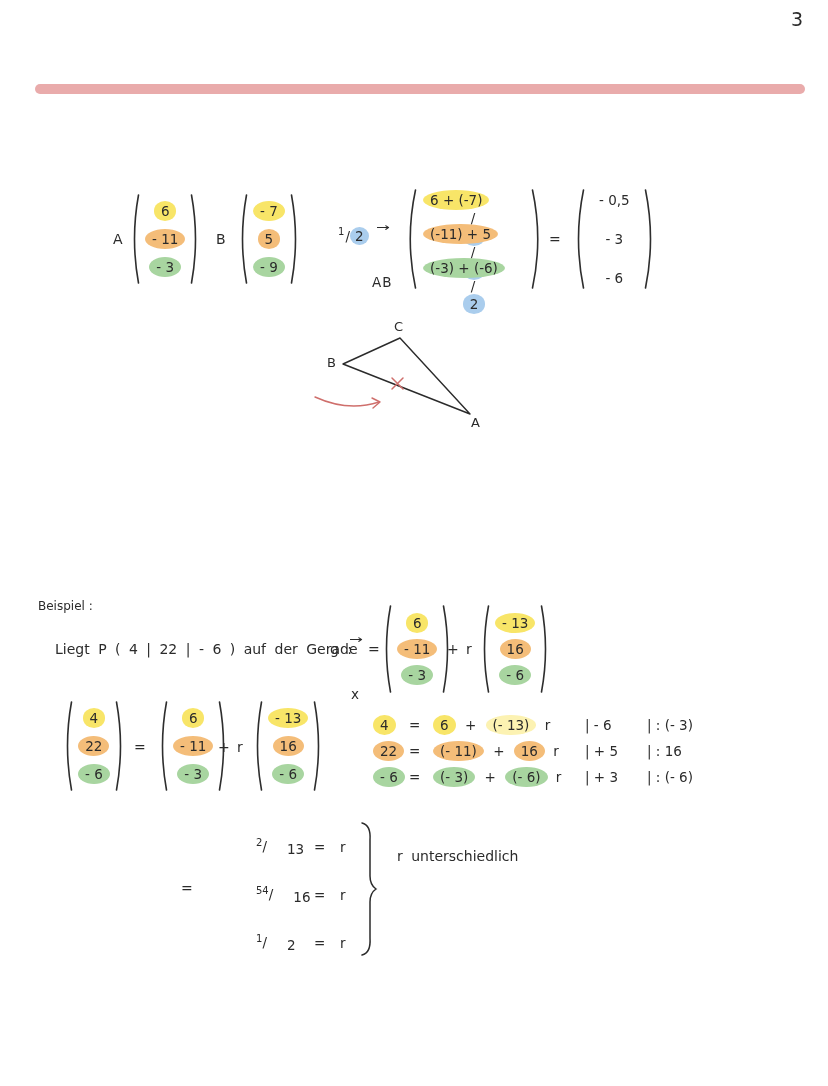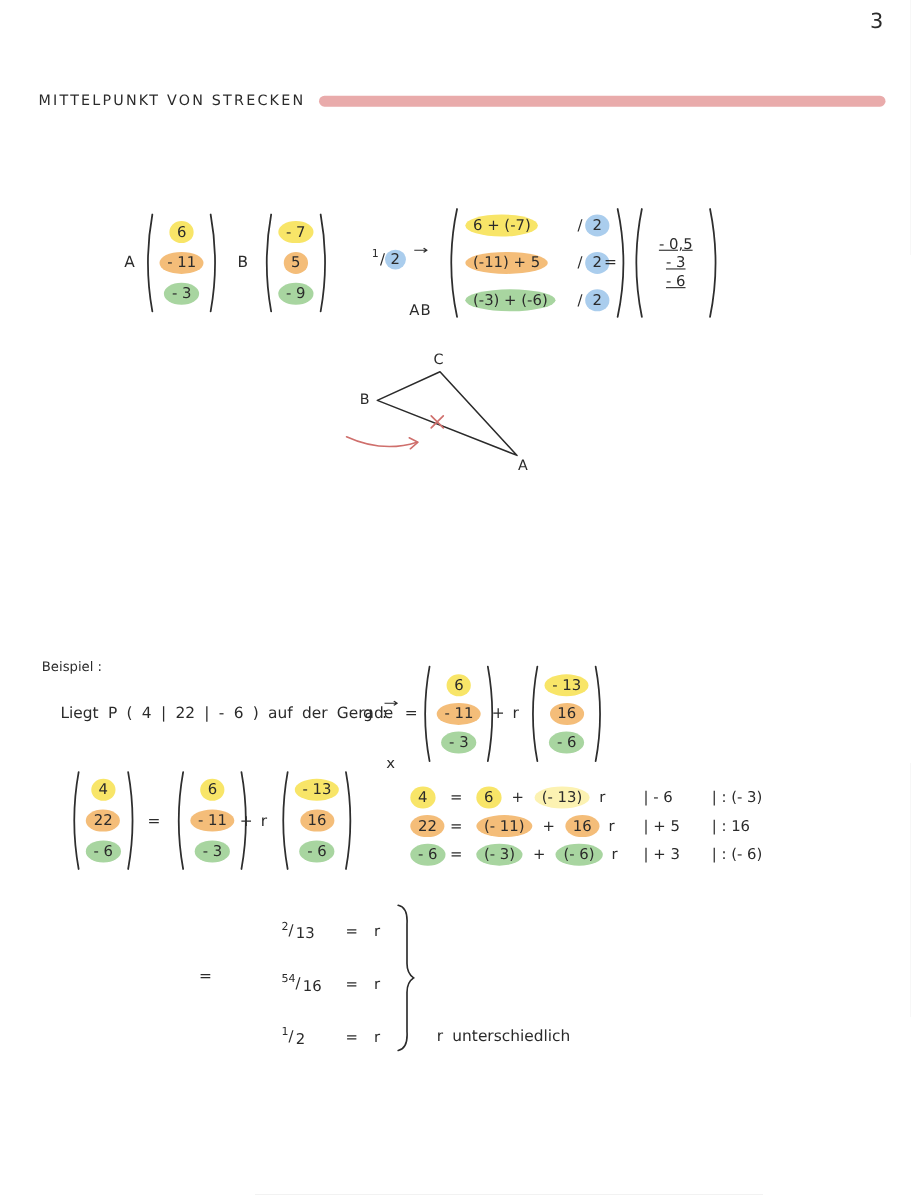--- a/index.html
+++ b/index.html
@@ -15,70 +15,69 @@
 
   
   .sec-head{display:flex;align-items:center;gap:12px;}
   .sec-title{font-size:13px;letter-spacing:2px;white-space:nowrap;font-weight:500;}
   .hbar{flex:1;height:10px;border-radius:6px;background:#e9abab;}
 
   
   .vec{display:inline-flex;align-items:center;}
   .vec .col{display:flex;flex-direction:column;align-items:center;justify-content:center;gap:8px;padding:0 5px;font-size:13.5px;}
   .vec svg{display:block;}
-  .plain-col{gap:1px !important;align-items:center;text-decoration:underline;}
+  .plain-col{gap:23px !important;align-items:center;}
 
   
   .hl{border-radius:50%;padding:2px 7px;display:inline-block;text-align:center;white-space:nowrap;}
   .hl.y{background:#f8e568;}
   .hl.o{background:#f4bd79;}
   .hl.g{background:#a8d5a0;}
   .hl.b{background:#aacded;}
   .hl.fy{background:#fcf2b2;}
 
   
   .overarrow{display:inline-flex;flex-direction:column;align-items:center;line-height:1;}
   .overarrow .arr{font-size:11px;transform:scaleX(1.5);margin-bottom:-1px;}
   .overarrow .base{font-size:13.5px;letter-spacing:1px;margin-top:44px;}
 
   .half{font-size:13.5px;white-space:nowrap;}
   .half sup{font-size:10px;vertical-align:6px;margin-right:1px;}
   .half .hl{padding:1px 5px;}
 
   
-  .calcrow{display:flex;align-items:center;height:30px;font-size:13.5px;}
+  .calcrow{display:flex;align-items:center;height:30px;font-size:13.5px;flex-direction:column;}
   .calcrow .expr{width:102px;}
   .calcrow .slash{margin-right:2px;}
 
   
   .eqrow{display:flex;align-items:center;height:26px;font-size:13.5px;white-space:nowrap;}
   .eqrow .c1{width:36px;}
   .eqrow .c2{width:24px;}
   .eqrow .c3{width:152px;}
   .eqrow .c4{width:62px;}
   .eqrow .c5{width:100px;}
   .eqrow .op{margin:0 5px;}
   .eqrow .param{margin-left:4px;}
 
   
   .resrow{display:flex;align-items:center;font-size:13.5px;height:22px;}
   .resrow .frac{width:58px;}
   .resrow .frac sup{font-size:10px;vertical-align:5px;}
-  .resrow .frac .den{vertical-align:-3px;margin-left:2px;}
+  .resrow .frac .den{vertical-align:-3px;margin-left:20px;}
   .resrow .eq{width:26px;}
 </style>
 </head>
 <body>
 
 <div class="page">
 
   <div class="abs pageno" style="left:791px;top:8px;">3</div>
 
   <div class="abs sec-head" style="left:35px;top:84px;width:770px;">
-    <span class="sec-title">MITTELPUNKT VON STRECKEN</span>
     <span class="hbar"></span>
   </div>
 
   <div class="abs txt" style="left:113px;top:231px;">A</div>
 
   <span class="vec abs" style="left:130px;top:193px;">
     <svg width="10" height="92" viewBox="0 0 10 92">
         <path d="M8.5 2 Q0.5 46 8.5 90" fill="none" stroke="#2e2e2e" stroke-width="1.6" stroke-linecap="round"></path>
       </svg>
     <span class="col">
@@ -311,15 +310,15 @@
   <div class="abs resrow" style="left:256px;top:932px;">
     <span class="frac"><sup>1</sup>/<span class="den">2</span></span>
     <span class="eq">=</span>
     <span>r</span>
   </div>
 
   <svg class="abs" style="left:358px;top:820px;" width="22" height="138" viewBox="0 0 22 138">
     <path d="M4 3 Q13 5 12 20 L12 56 Q12 65 18 69 Q12 73 12 82 L12 118 Q13 133 4 135" fill="none" stroke="#2b2b2b" stroke-width="1.5" stroke-linecap="round"></path>
   </svg>
 
-  <div class="abs txt" style="left:397px;top:934px;">r unterschiedlich</div>
+  <div class="abs txt" style="left:397px;top:848px;">r unterschiedlich</div>
 
 </div>
 
 </body></html>

